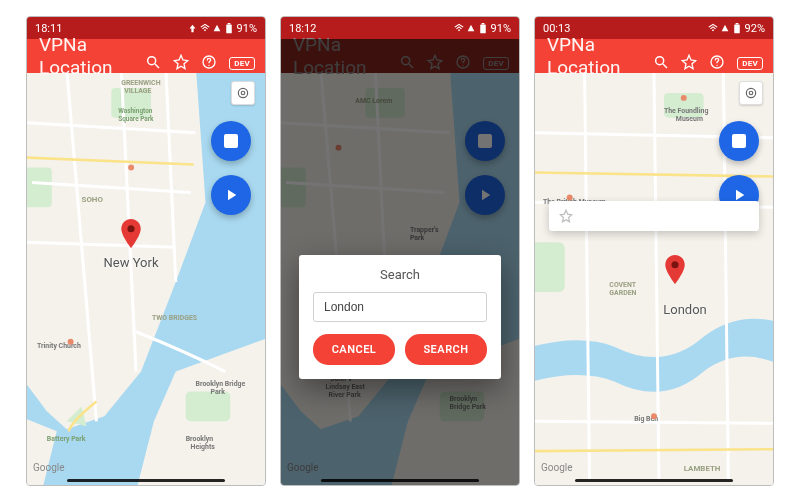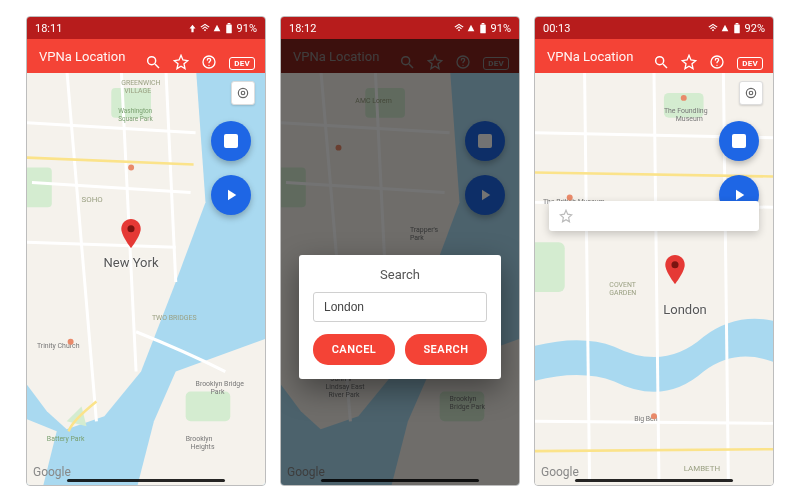--- a/index.html
+++ b/index.html
@@ -47,35 +47,36 @@
     position: absolute;
     top: 22px; left: 0; right: 0;
     height: 34px;
     background: #f44336;
     display: flex;
     align-items: center;
     padding: 0 10px 0 12px;
     color: #fff;
     z-index: 10;
   }
-  .app-bar .title { flex: 1; font-size: 13px; font-weight: 400; opacity: 0.95;}
+  .app-bar .title { flex: 1; font-size: 19px; font-weight: 400; opacity: 0.95;}
   .app-bar .icons { display: flex; align-items: center; gap: 12px; margin-top: 15px; }
   .app-bar .dev-box {
     border: 1.5px solid #fff;
     border-radius: 3px;
     font-size: 8px;
     padding: 1px 4px;
     font-weight: 700;
     letter-spacing: 0.3px;
   }
   
   .map {
     position: absolute;
     top: 56px; left: 0; right: 0; bottom: 0;
     overflow: hidden;
+    font-weight: bold;
   }
   .map svg {
     width: 100%; height: 100%;
     display: block;
   }
   
   .layer-btn {
     position: absolute;
     top: 64px; right: 10px;
     width: 24px; height: 24px;
@@ -192,22 +193,22 @@
     padding: 9px 0;
     border-radius: 15px;
   }
   .nav-bar-indicator {
     position:absolute;
     left: 40px; right:40px; bottom:3px;
     height:3px; background:#000; border-radius:2px;
     opacity:0.85; z-index:100;
   }
   .google-tag {
-    position:absolute; left:6px; bottom:6px;
-    font-size:12px; color:#888;
+    position:absolute; left:6px; bottom:12px;
+    font-size:10px; color:#888;
     z-index:5;
   }
   .star-svg { flex-shrink:0; }
 </style>
 </head>
 <body>
 
 <div class="phone">
   <div class="status-bar">
     <span>18:11</span>

